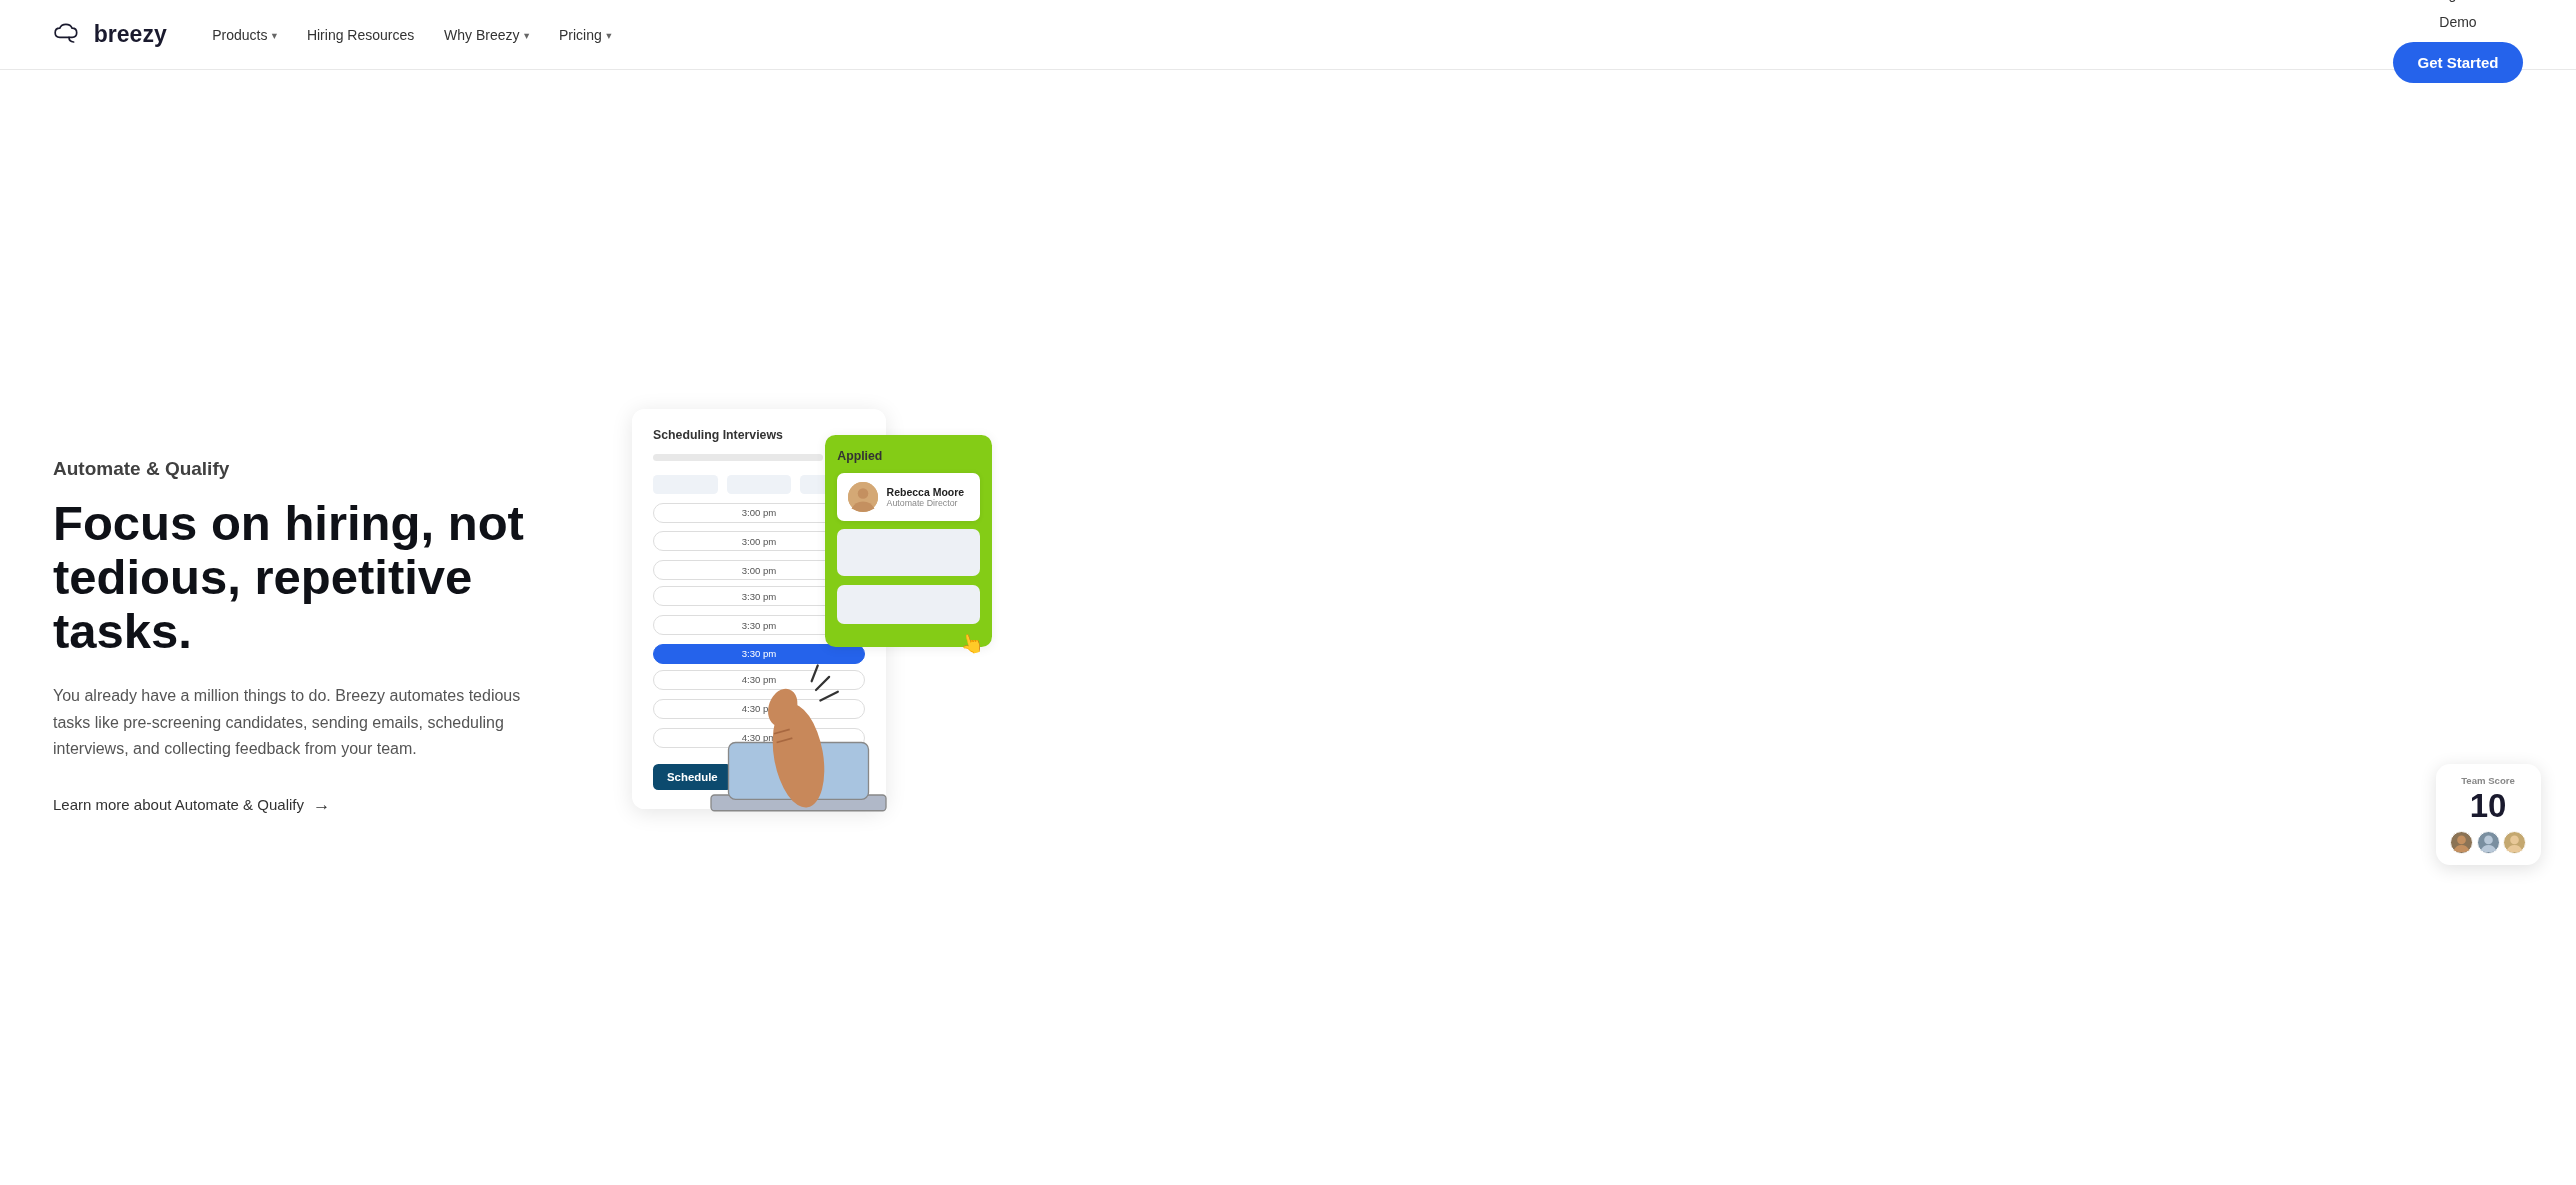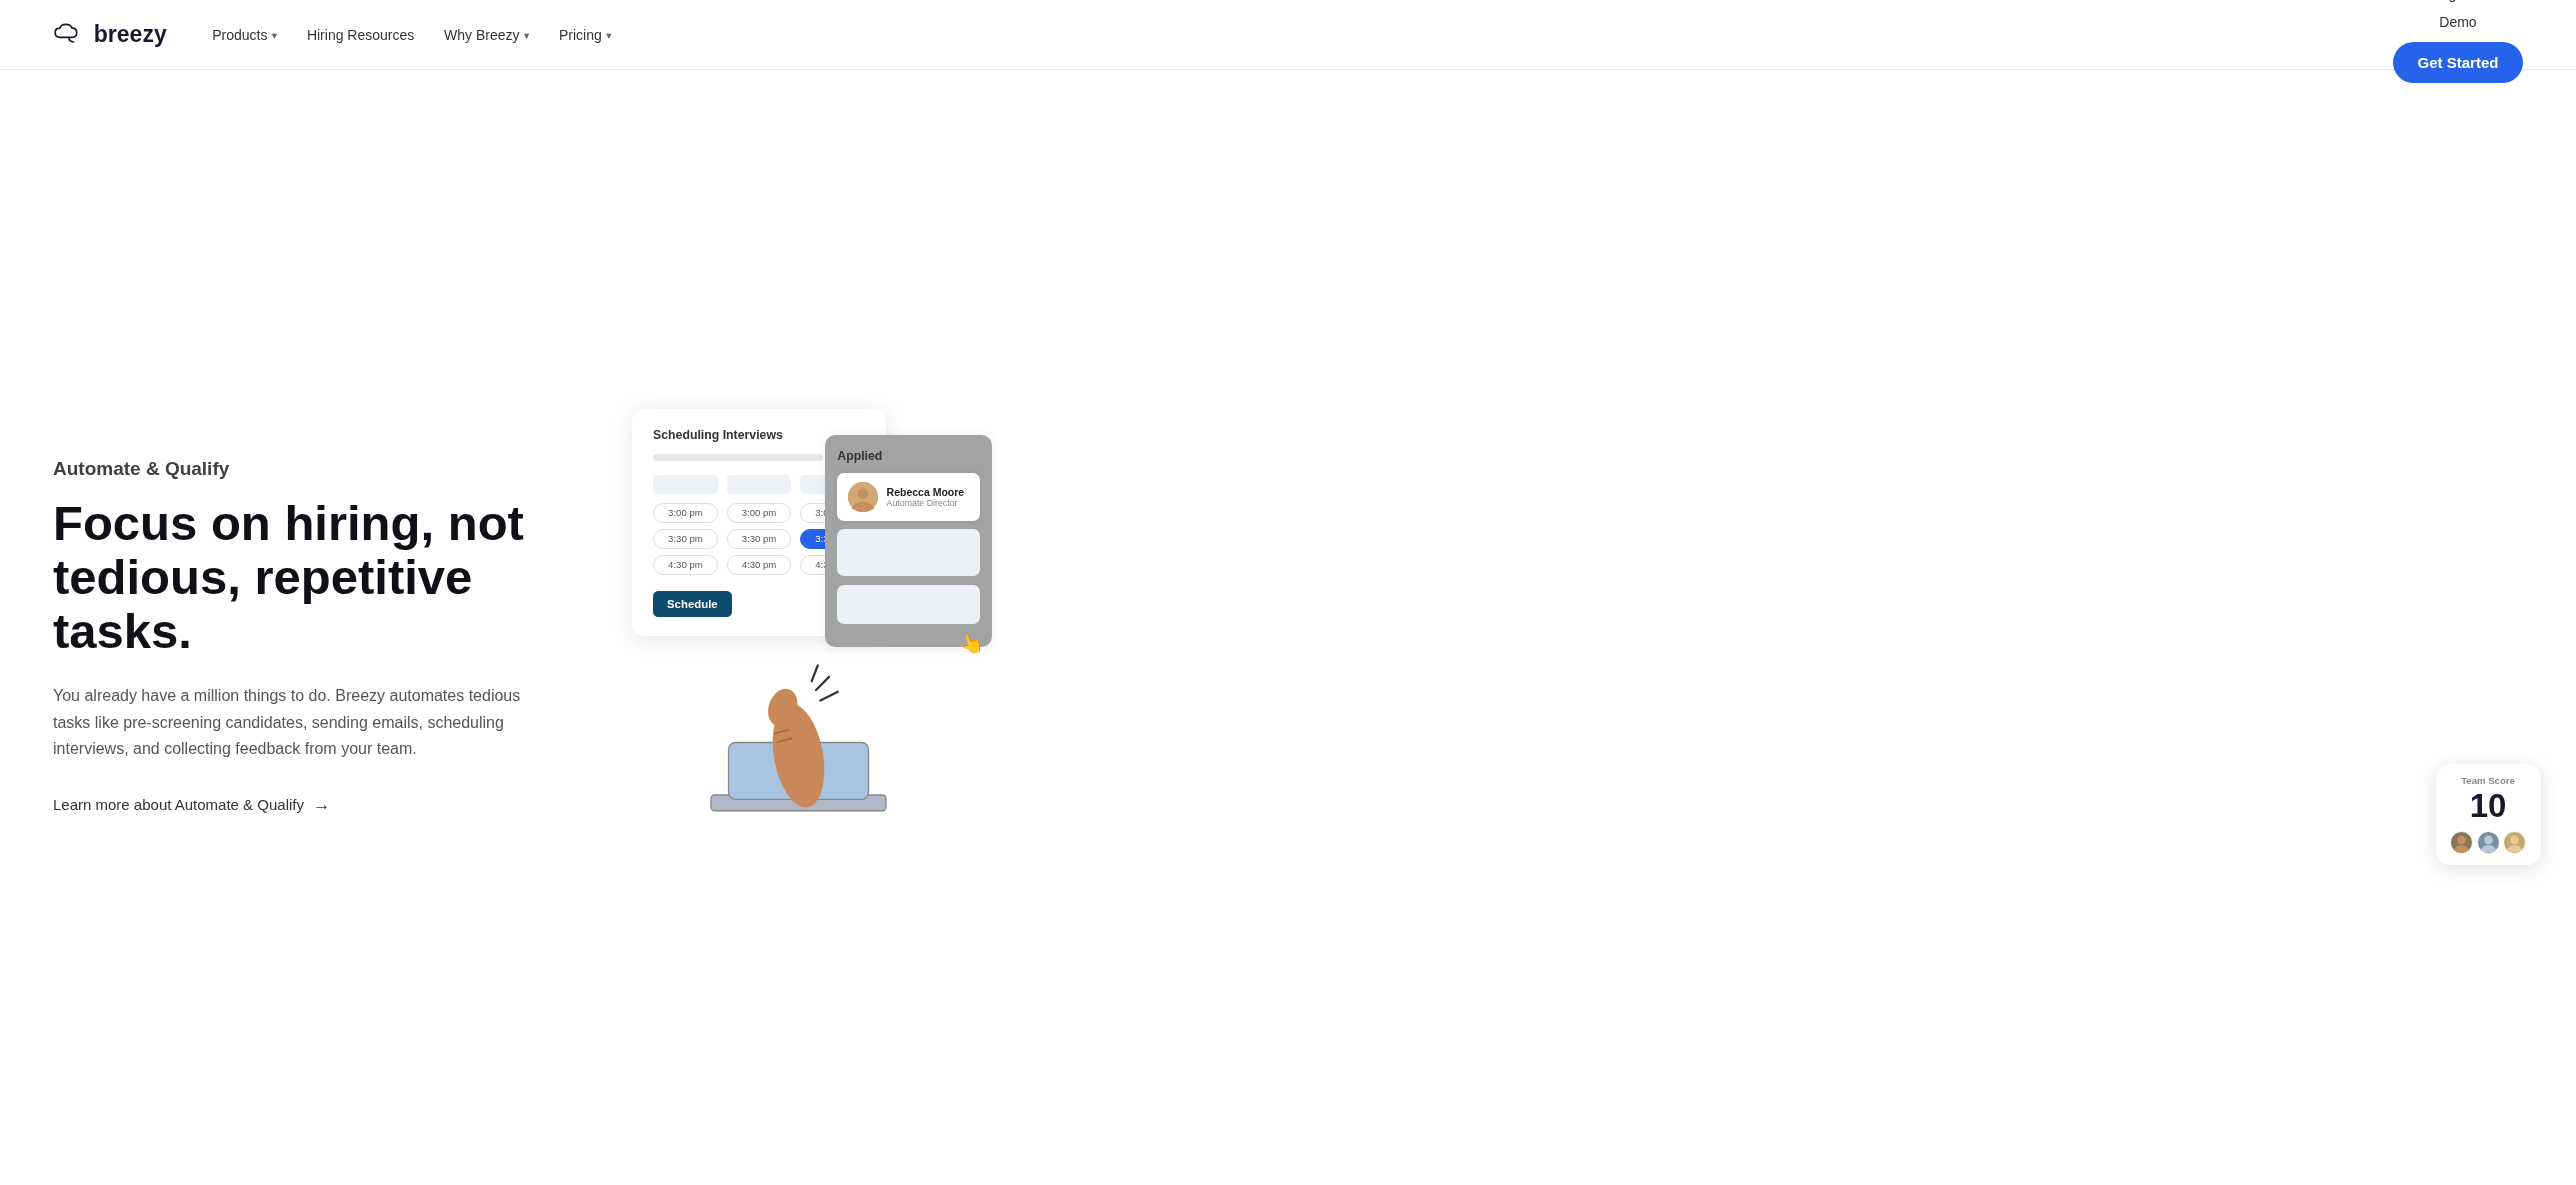--- a/index.html
+++ b/index.html
@@ -66,40 +66,40 @@
       box-shadow: 0 3.5px 21px rgba(0,0,0,0.10);
       padding: 19px 21px; width: 254px;
       z-index: 2;
     }
     .scheduling-title { font-size: 12.3px; font-weight: 700; color: #333; margin-bottom: 12.3px; }
     .sched-bar { height: 7px; background: #e8e8e8; border-radius: 3.5px; margin-bottom: 14px; width: 80%; }
     .sched-cols { display: flex; gap: 8.8px; margin-bottom: 8.8px; }
     .sched-col-header {
       flex: 1; height: 19px; background: #eef2f7; border-radius: 4.4px;
     }
-    .sched-time-row { display: flex; gap: 8.8px; margin-bottom: 6.1px; }
+    .sched-time-row { display: flex; gap: 8.8px; margin-bottom: 6.1px; flex-direction: column; }
     .sched-time {
       flex: 1; text-align: center; font-size: 9.6px; color: #555;
       border: 0.9px solid #ddd; border-radius: 17.5px; padding: 3.5px 1.8px;
       background: #fff;
     }
     .sched-time.selected { background: #2563eb; color: #fff; border-color: #2563eb; }
     .sched-schedule-btn {
       margin-top: 10.5px; background: #0c4a6e; color: #fff;
       border: none; border-radius: 5.3px; padding: 7px 14px;
       font-size: 11.4px; font-weight: 600; cursor: pointer;
     }
 
     
     .kanban-area {
       position: absolute; top: 26px; left: 193px;
       display: flex; gap: 12.3px; z-index: 3;
     }
     .kanban-col {
-      background: #a3a3a3; border-radius: 10.5px;
+      background: #84cc16; border-radius: 10.5px;
       padding: 14px 12.3px; width: 167px;
       box-shadow: 0 1.8px 10.5px rgba(0,0,0,0.07);
     }
     .kanban-col-title { font-size: 12.3px; font-weight: 700; color: #333; margin-bottom: 10.5px; }
     .kanban-card {
       background: #fff; border-radius: 7px;
       padding: 8.8px 10.5px; margin-bottom: 8.8px;
       box-shadow: 0 0.9px 5.3px rgba(0,0,0,0.08);
       display: flex; align-items: center; gap: 8.8px;
     }

